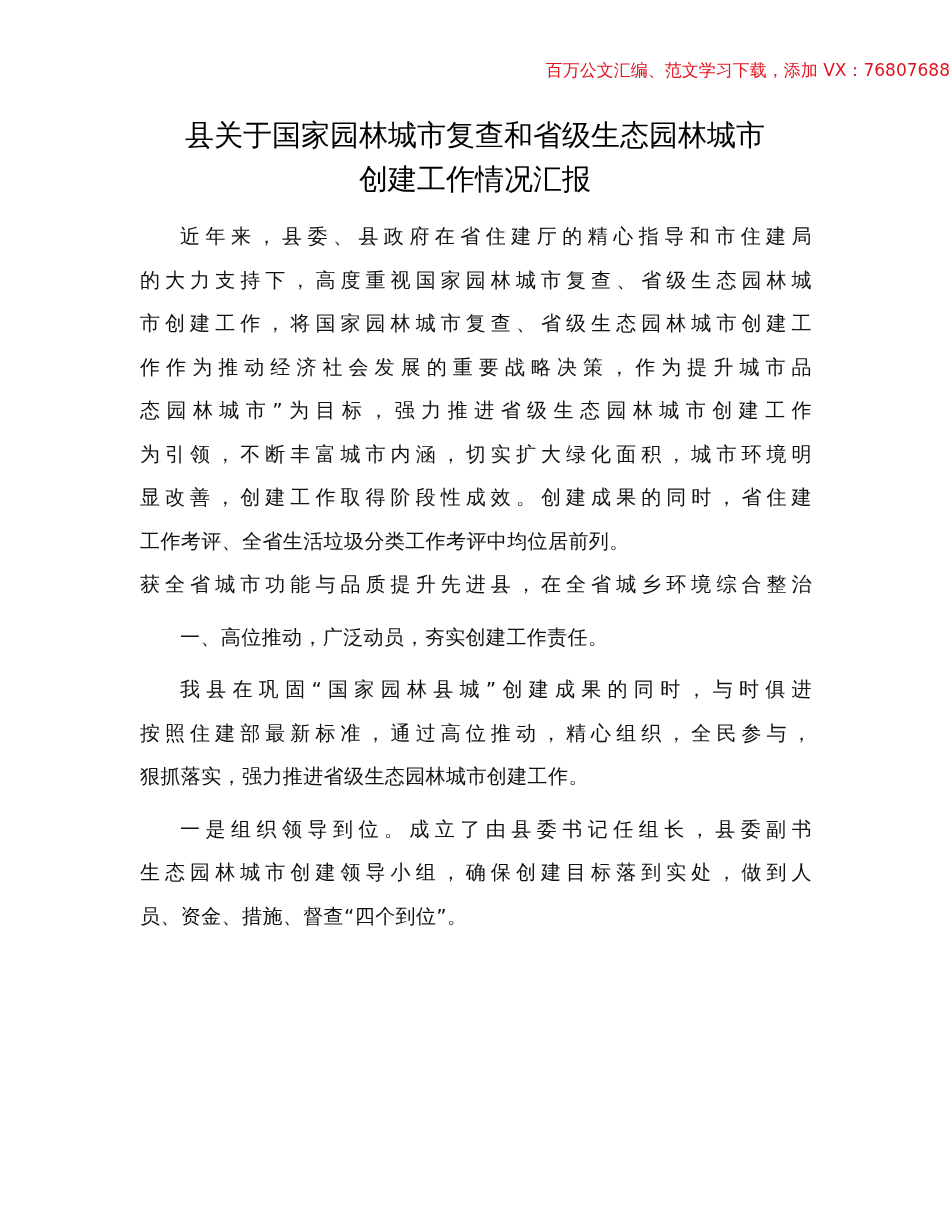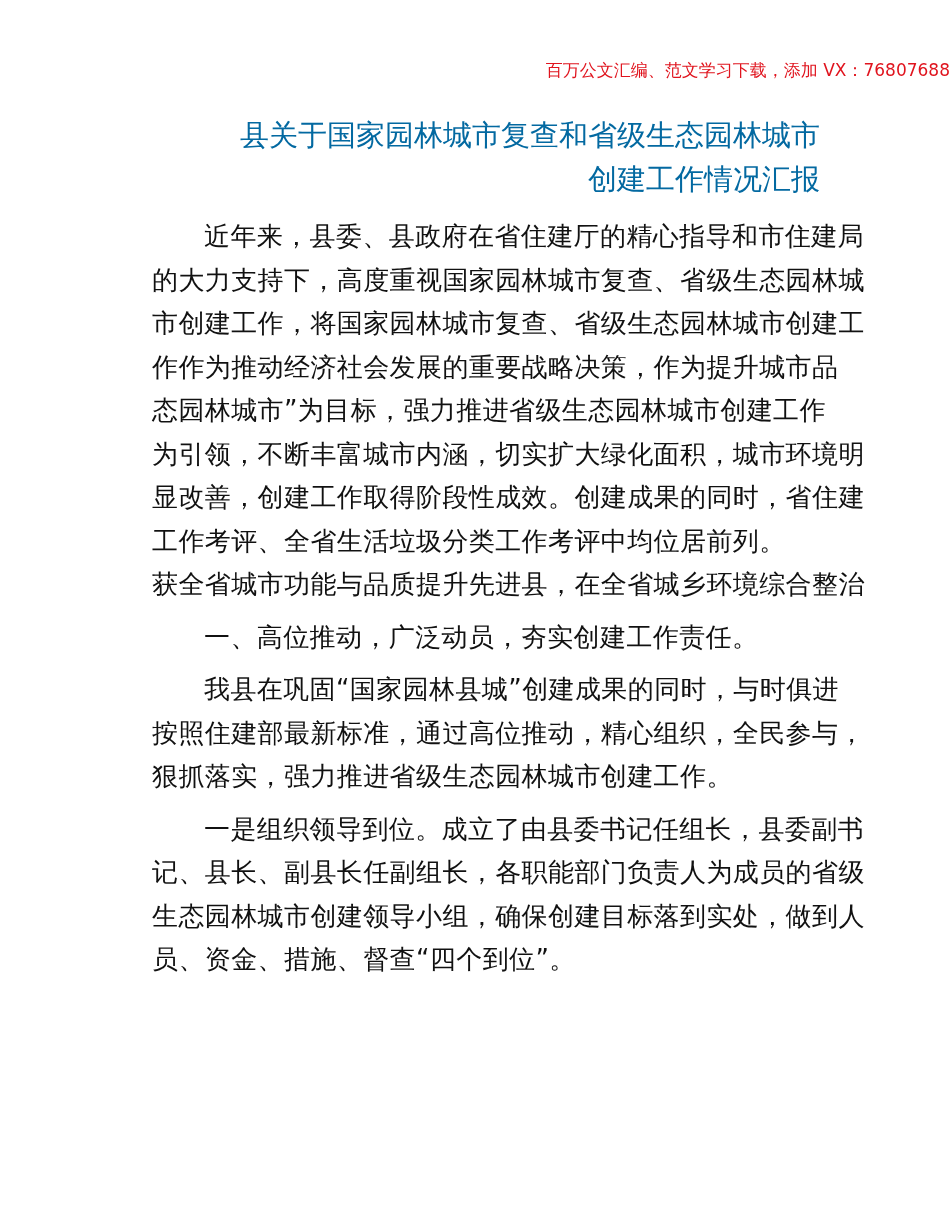--- a/index.html
+++ b/index.html
@@ -24,35 +24,35 @@
     font-size: 17px;
     line-height: 28px;
     color: #e0141e;
     letter-spacing: 0px;
   }
   .title {
     position: absolute;
     top: 113px;
     left: 130px;
     width: 690px;
-    text-align: right;
+    text-align: center;
     font-size: 29px;
     line-height: 44px;
-    color: #0369a1;
+    color: #000000;
   }
   .content {
     position: absolute;
     top: 215px;
     left: 140px;
     width: 672px;
   }
   .para {
-    font-size: 26px;
+    font-size: 20px;
     line-height: 43.5px;
-    margin: 0 0 9px 12px;
+    margin: 0 0 9px 0;
     text-align: justify;
     text-justify: inter-character;
     letter-spacing: 0.4px;
     word-break: break-all;
     text-indent: 2em;
   }
   .line {
     display: block;
     white-space: nowrap;
     text-align: justify;
@@ -93,17 +93,16 @@
   </div>
 
   <div class="para" style="text-indent:0">
     <span class="line first">我县在巩固“国家园林县城”创建成果的同时，与时俱进</span>
     <span class="line">按照住建部最新标准，通过高位推动，精心组织，全民参与，</span>
     <span class="line last">狠抓落实，强力推进省级生态园林城市创建工作。</span>
   </div>
 
   <div class="para" style="text-indent:0">
     <span class="line first">一是组织领导到位。成立了由县委书记任组长，县委副书</span>
-    <span class="line">记、县长、副县长任副组长，各职能部门负责人为成员的省级</span>
     <span class="line">生态园林城市创建领导小组，确保创建目标落到实处，做到人</span>
     <span class="line last">员、资金、措施、督查“四个到位”。</span>
   </div>
 </div>
 
 </body></html>

